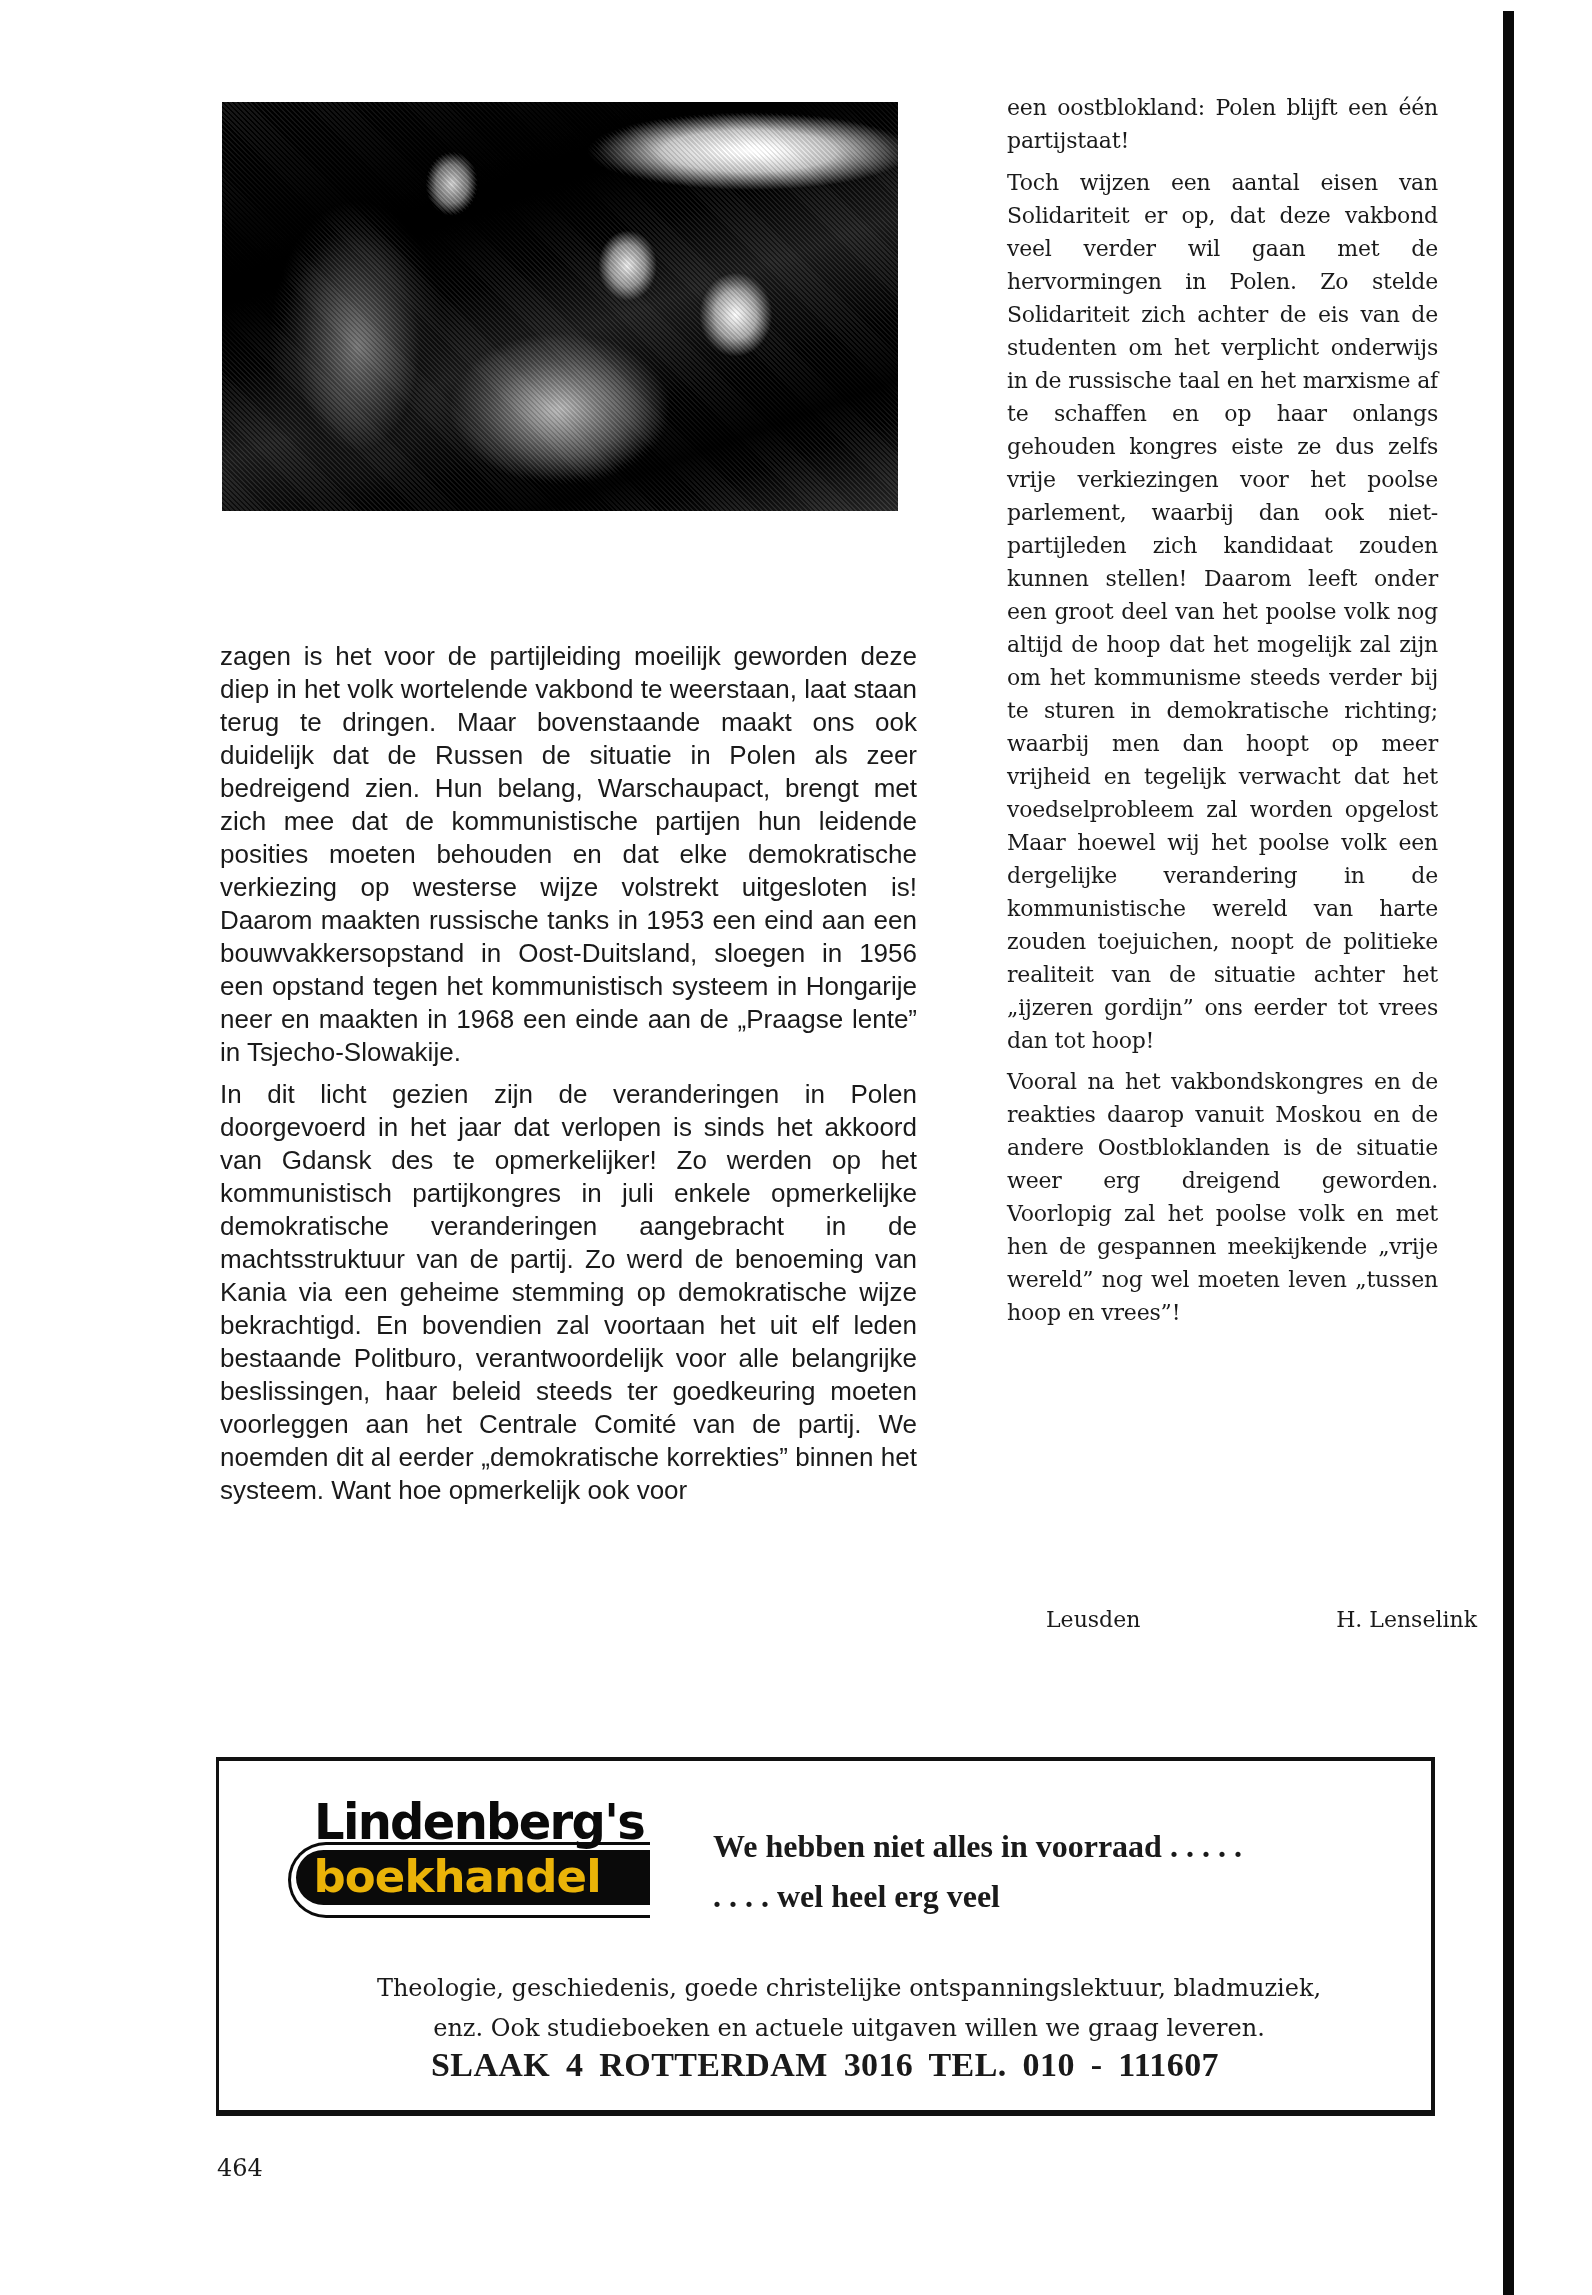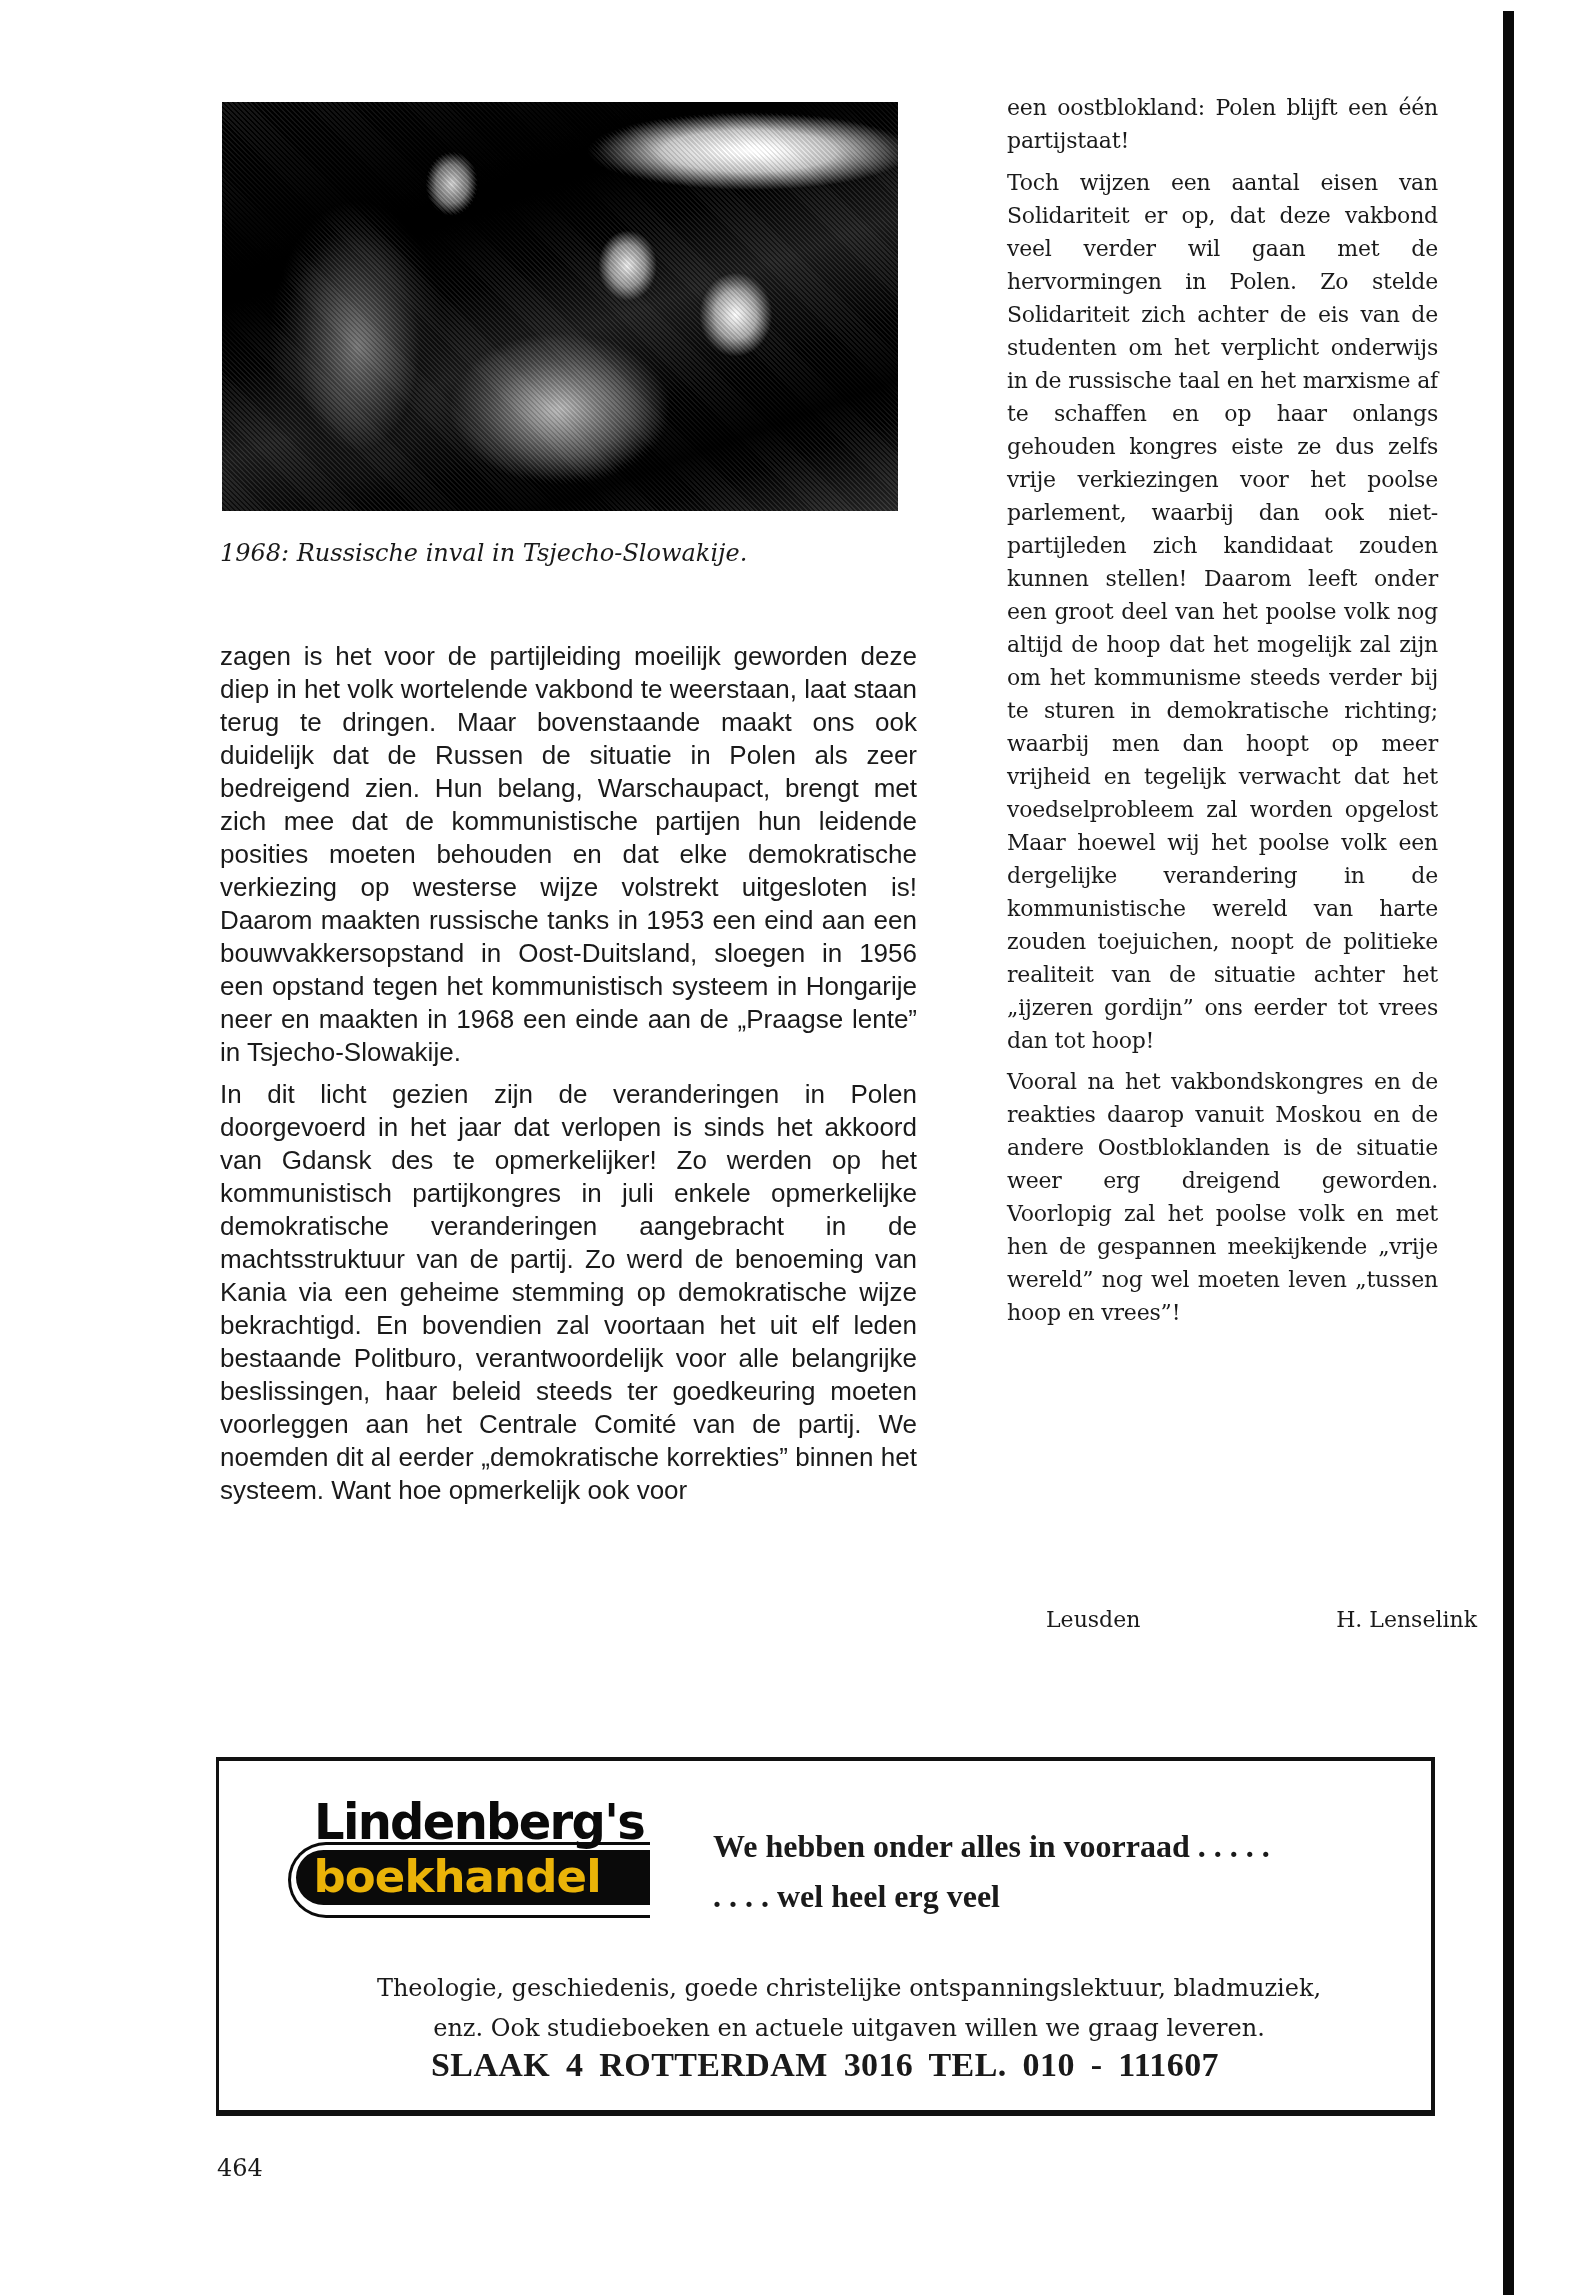--- a/index.html
+++ b/index.html
@@ -92,21 +92,20 @@
   }
 </style>
 </head>
 <body>
 
 <div class="edge-bar"></div>
 
 <div class="photo"></div>
 
 <div class="caption">
-  <div>1968: Russische inval in Tsjecho-Slowakije.</div>
 </div>
 
 <div class="col-left">
   <p>zagen is het voor de partijleiding moeilijk geworden deze diep in het volk wortelende vakbond te weerstaan, laat staan terug te dringen. Maar bovenstaande maakt ons ook duidelijk dat de Russen de situatie in Polen als zeer bedreigend zien. Hun belang, Warschaupact, brengt met zich mee dat de kommunistische partijen hun leidende posities moeten behouden en dat elke demokratische verkiezing op westerse wijze volstrekt uitgesloten is! Daarom maakten russische tanks in 1953 een eind aan een bouwvakkersopstand in Oost-Duitsland, sloegen in 1956 een opstand tegen het kommunistisch systeem in Hongarije neer en maakten in 1968 een einde aan de „Praagse lente” in Tsjecho-Slowakije.</p>
   <p>In dit licht gezien zijn de veranderingen in Polen doorgevoerd in het jaar dat verlopen is sinds het akkoord van Gdansk des te opmerkelijker! Zo werden op het kommunistisch partijkongres in juli enkele opmerkelijke demokratische veranderingen aangebracht in de machtsstruktuur van de partij. Zo werd de benoeming van Kania via een geheime stemming op demokratische wijze bekrachtigd. En bovendien zal voortaan het uit elf leden bestaande Politburo, verantwoordelijk voor alle belangrijke beslissingen, haar beleid steeds ter goedkeuring moeten voorleggen aan het Centrale Comité van de partij. We noemden dit al eerder „demokratische korrekties” binnen het systeem. Want hoe opmerkelijk ook voor</p>
 </div>
 
 <div class="col-right">
   <p>een oostblokland: Polen blijft een één partijstaat!</p>
   <p>Toch wijzen een aantal eisen van Solidariteit er op, dat deze vakbond veel verder wil gaan met de hervormingen in Polen. Zo stelde Solidariteit zich achter de eis van de studenten om het verplicht onderwijs in de russische taal en het marxisme af te schaffen en op haar onlangs gehouden kongres eiste ze dus zelfs vrije verkiezingen voor het poolse parlement, waarbij dan ook niet-partijleden zich kandidaat zouden kunnen stellen! Daarom leeft onder een groot deel van het poolse volk nog altijd de hoop dat het mogelijk zal zijn om het kommunisme steeds verder bij te sturen in demokratische richting; waarbij men dan hoopt op meer vrijheid en tegelijk verwacht dat het voedselprobleem zal worden opgelost Maar hoewel wij het poolse volk een dergelijke verandering in de kommunistische wereld van harte zouden toejuichen, noopt de politieke realiteit van de situatie achter het „ijzeren gordijn” ons eerder tot vrees dan tot hoop!</p>
@@ -119,21 +118,21 @@
 </div>
 
 <div class="ad-box">
   <div class="logo">
     <div class="logo-top">Lindenberg's</div>
     <div class="logo-band">
       <div class="logo-band-inner">boekhandel</div>
     </div>
   </div>
   <div class="tagline">
-    <div>We hebben onder alles in voorraad . . . . .</div>
+    <div>We hebben niet alles in voorraad . . . . .</div>
     <div class="l2">. . . . wel heel erg veel</div>
   </div>
   <div class="ad-desc">
     <div>Theologie, geschiedenis, goede christelijke ontspanningslektuur, bladmuziek,</div>
     <div>enz. Ook studieboeken en actuele uitgaven willen we graag leveren.</div>
   </div>
   <div class="ad-address">SLAAK 4 ROTTERDAM 3016 TEL. 010 - 111607</div>
 </div>
 
 <div class="page-number">464</div>

